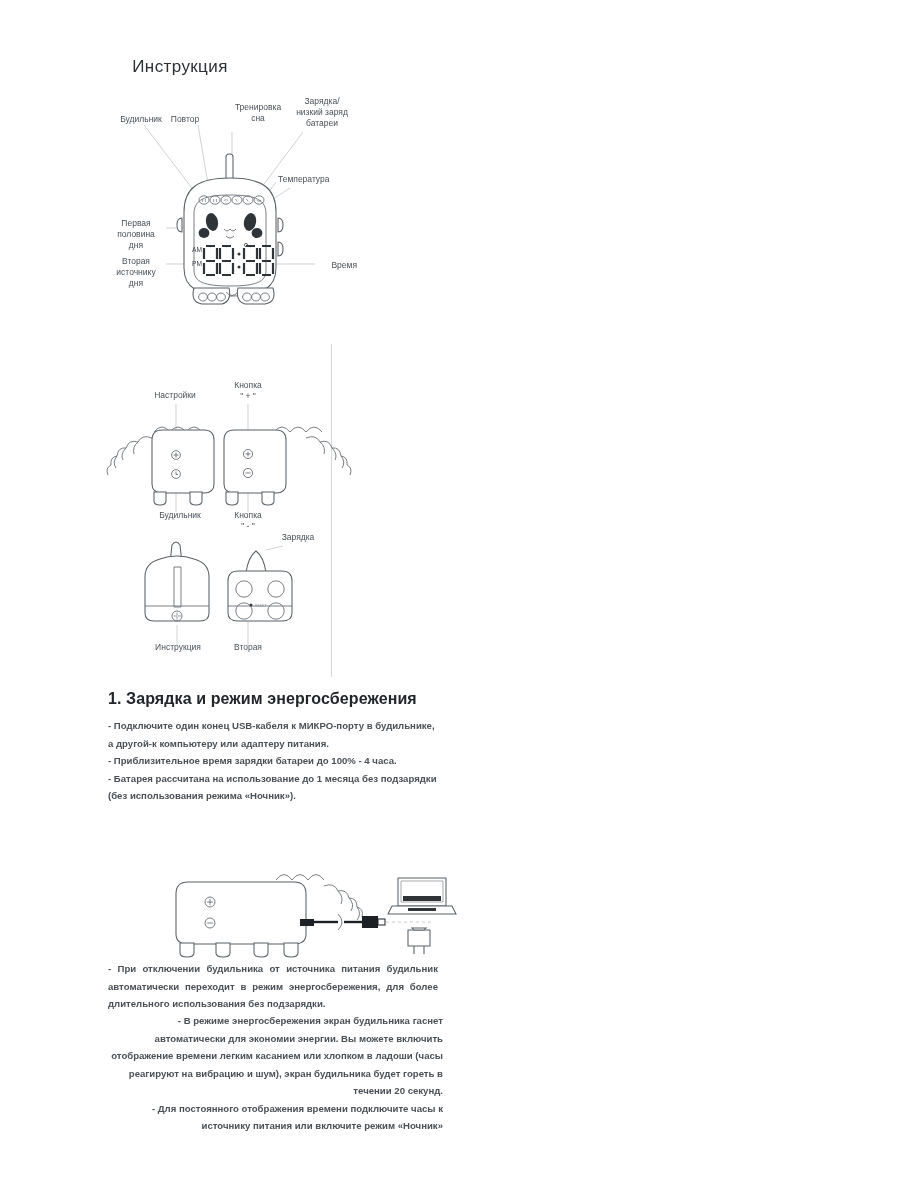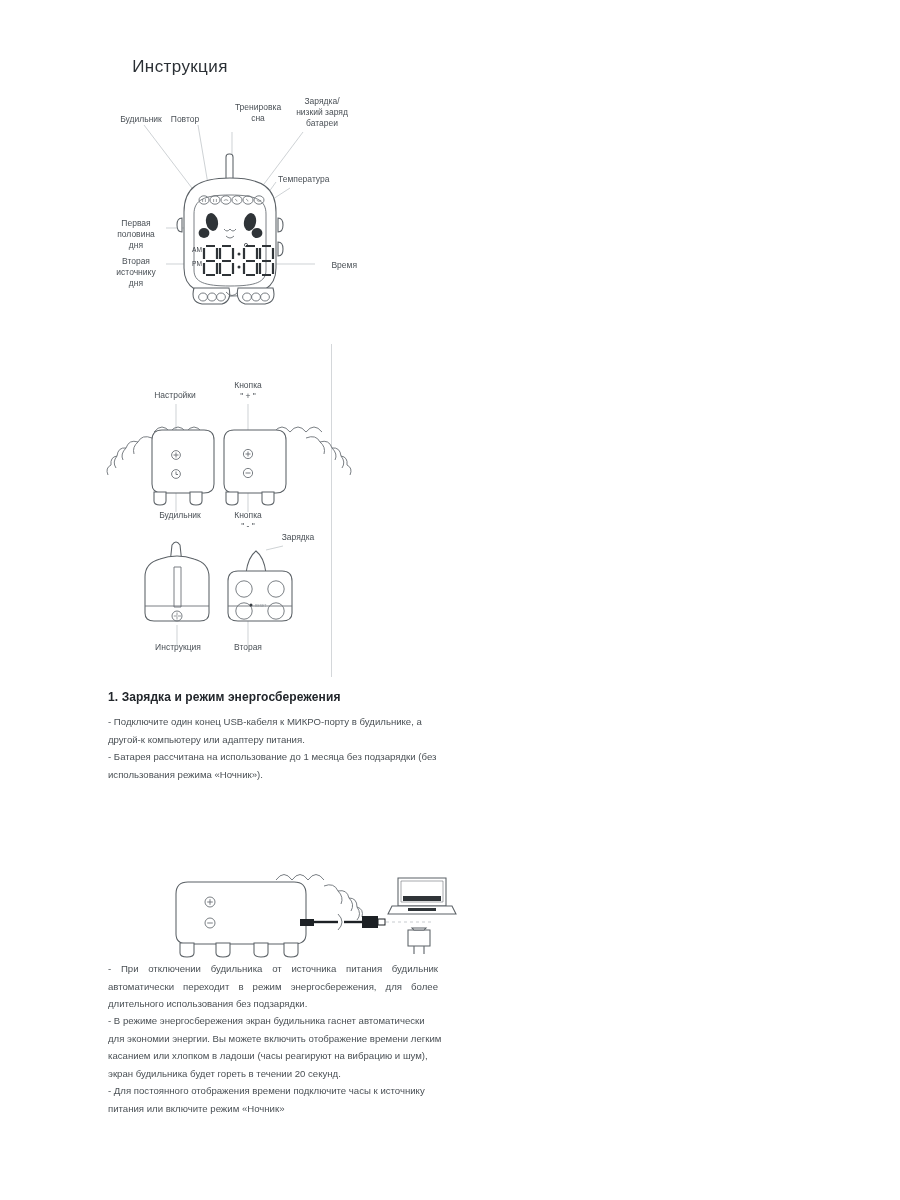--- a/index.html
+++ b/index.html
@@ -41,38 +41,39 @@
 
   svg.fig{position:absolute;overflow:visible;}
   .ln{stroke:#b9bec3;stroke-width:.7;fill:none;}
   .ol{stroke:#5b6166;stroke-width:1.05;fill:#ffffff;}
   .ol2{stroke:#6b7176;stroke-width:.9;fill:none;}
   .fillDark{fill:#2f3438;}
   .seg{stroke:#2f3438;stroke-width:2.2;fill:none;stroke-linecap:butt;}
 
   
   h2.sec{
-    font-size:12px;
+    font-size:16px;
     color:#22262b;
     font-weight:700;
     margin:0 0 9px 0;
     letter-spacing:.1px;
   }
   p.tx{
     font-size:9.6px;
     line-height:17.5px;
     color:#4a5055;
     margin:0 0 0 0;
+    font-weight:bold;
   }
   p.tx.just{text-align:justify;}
 
   
   #sec1{position:absolute;left:108px;top:658px;width:330px;}
   #sec1 .after-fig{position:absolute;left:0;top:270px;width:330px;}
-  #sec1b{position:absolute;left:108px;top:980px;width:335px;}
+  #sec1b{position:absolute;left:108px;top:980px;width:335px;text-align:right;}
 
   .inline-egg{
     display:inline-block;width:13px;height:12px;
     border:1.4px solid #2a2f34;
     border-radius:48% 48% 50% 50%/60% 60% 40% 40%;
     position:relative;vertical-align:-2px;margin:0 1px;
   }
   .inline-egg::after{
     content:"";position:absolute;left:1.8px;top:4.4px;width:7px;height:3px;
     border-bottom:1.3px solid #2a2f34;
@@ -259,20 +260,21 @@
           <circle cx="156" cy="74" r="8.2"></circle>
         </g>
         <circle cx="131" cy="68" r="1.5" fill="#3a3f45"></circle>
         <text x="135" y="70" font-family="Liberation Sans, sans-serif" font-size="3.4" fill="#8a9096">RESET</text>
       </svg>
     </div>
 
     <div id="sec1">
       <h2 class="sec">1. Зарядка и режим энергосбережения</h2>
       <p class="tx">- Подключите один конец USB-кабеля к МИКРО-порту в будильнике, а другой-к компьютеру или адаптеру питания.</p>
+      <p class="tx">- Приблизительное время зарядки батареи до 100% - 4 часа.</p>
       <p class="tx">- Батарея рассчитана на использование до 1 месяца без подзарядки (без использования режима «Ночник»).</p>
 
       <svg class="fig" style="left:50px;top:160px;" width="300" height="115" viewBox="0 0 300 115">
 
         <g class="ol2">
           <path d="M118 30 q8 -11 16 0 q8 -11 16 0 q8 -11 16 0"></path>
           <path d="M166 36 q10 -4 14 5 q9 -2 11 7 q8 0 8 9 q7 2 5 10 q6 4 2 10"></path>
           <path d="M180 41 q6 6 3 13 M191 48 q6 6 2 13 M199 57 q5 7 0 13"></path>
         </g>
         <path class="ol" d="M18 44 q0 -12 12 -12 h106 q12 0 12 12 v40 q0 10 -12 10 h-106 q-12 0 -12 -10 Z"></path>

